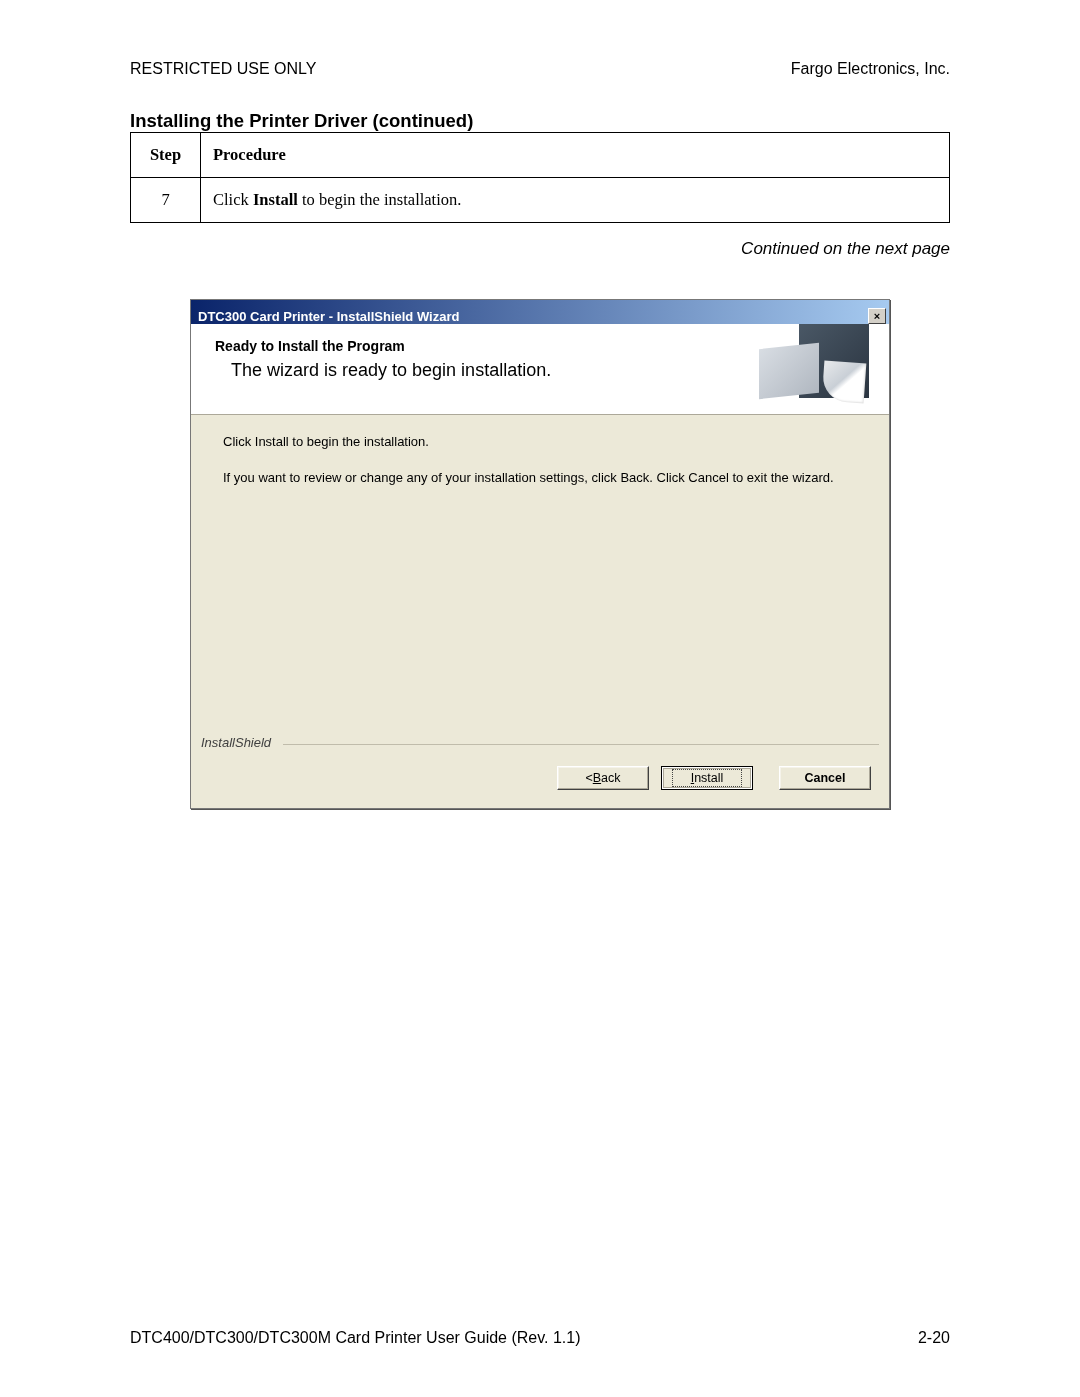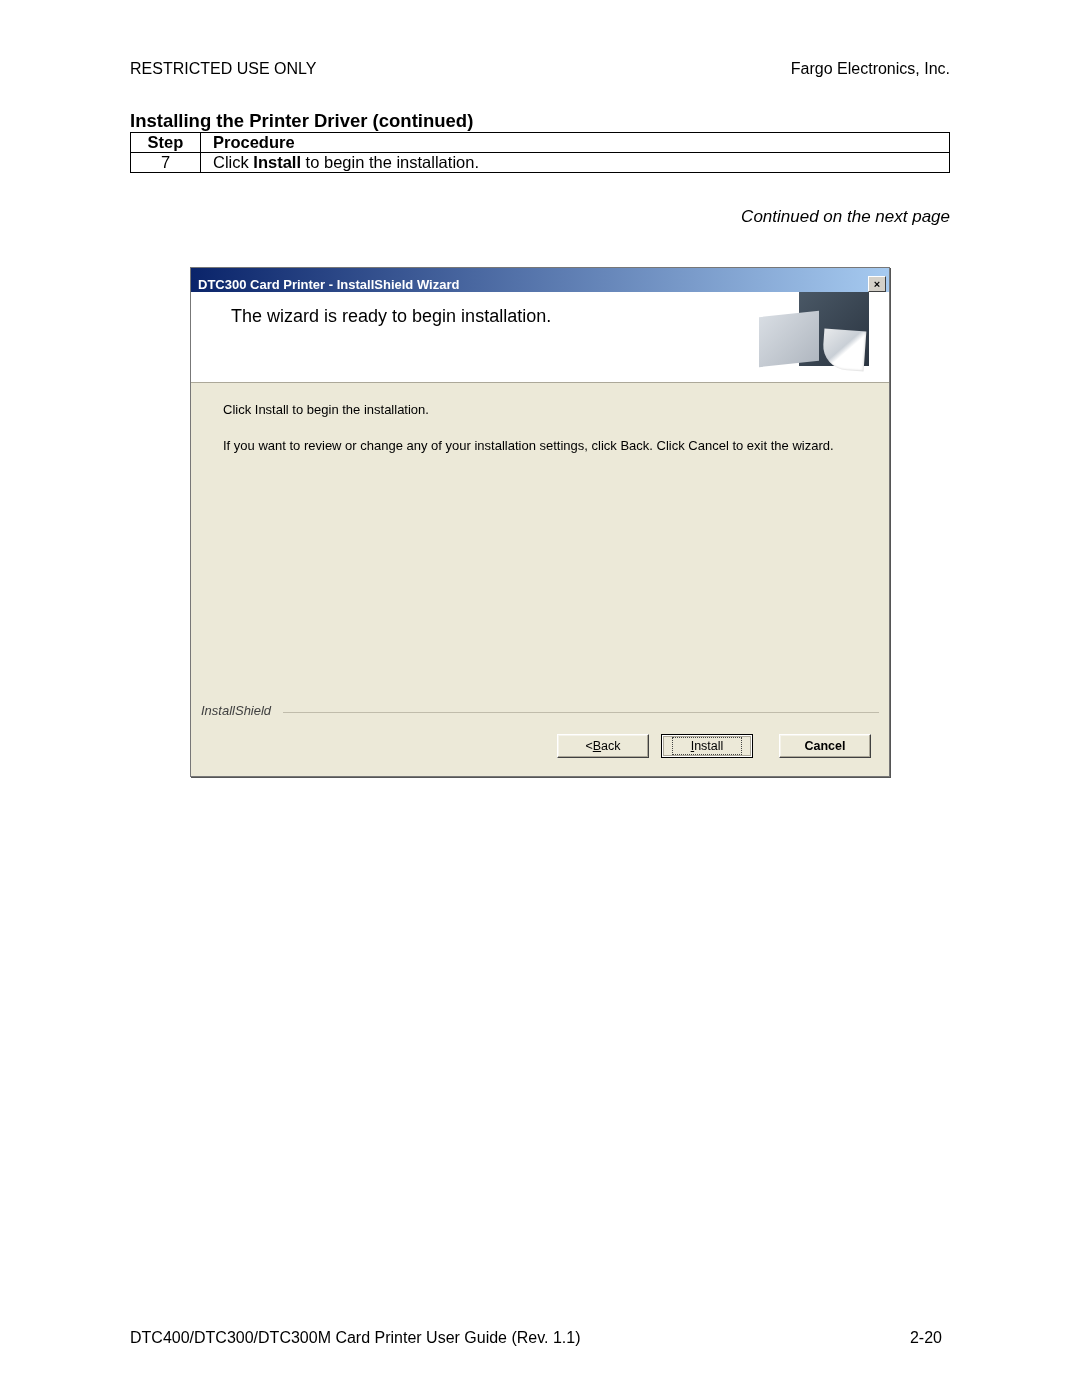--- a/index.html
+++ b/index.html
@@ -24,34 +24,35 @@
       font-size: 18.5px;
       font-weight: bold;
     }
     table.proc {
       border-collapse: collapse;
       width: 100%;
       font-size: 16.5px;
     }
     table.proc th, table.proc td {
       border: 1.5px solid #000;
-      padding: 0 12px;
+      padding: 12px 12px;
       text-align: left;
       vertical-align: top;
+      font-family: Liberation Serif, serif;
     }
     table.proc th {
       font-weight: bold;
     }
     table.proc th.step-col { width: 70px; text-align: center; }
     table.proc td.step-num { text-align: center; }
     .continued {
       text-align: right;
       font-style: italic;
       font-size: 17px;
-      margin-top: 34px;
+      margin-top: 16px;
       margin-bottom: 40px;
     }
     
     .dlg-wrap {
       margin: 0 auto;
       width: 700px;
       border: 1.5px solid #777;
       background: #ece9d8;
       box-shadow: 1px 1px 0 #555;
       font-family: Tahoma, Arial, sans-serif;
@@ -179,21 +180,21 @@
     }
     .wbtn.default .inner {
       border: 1px dotted #444;
       padding: 0 18px;
       line-height: 16px;
     }
     u.mn { text-decoration: underline; }
     .cancel-gap { margin-left: 14px; font-weight: bold; }
     .footer {
       position: absolute;
-      left: 130px; right: 138px;
+      left: 130px; right: 130px;
       bottom: 50px;
       display: flex;
       justify-content: space-between;
       font-size: 16px;
     }
   </style>
 </head>
 <body>
 
 <div class="page">
@@ -223,20 +224,21 @@
 
   <div class="continued">Continued on the next page</div>
 
   <div class="dlg-wrap">
     <div class="titlebar">
       <span class="titlebar-text">DTC300 Card Printer - InstallShield Wizard</span>
       <div class="close-btn">×</div>
     </div>
     <div class="dlg-header">
       <div class="dlg-header-text">
+        <div class="dlg-header-title">Ready to Install the Program</div>
         <div class="dlg-header-sub">The wizard is ready to begin installation.</div>
       </div>
       <div class="hero">
         <div class="hero-bg-dark"></div>
         <div class="hero-bg-light"></div>
         <div class="hero-curl"></div>
       </div>
     </div>
     <div class="dlg-body">
       <p>Click Install to begin the installation.</p>

